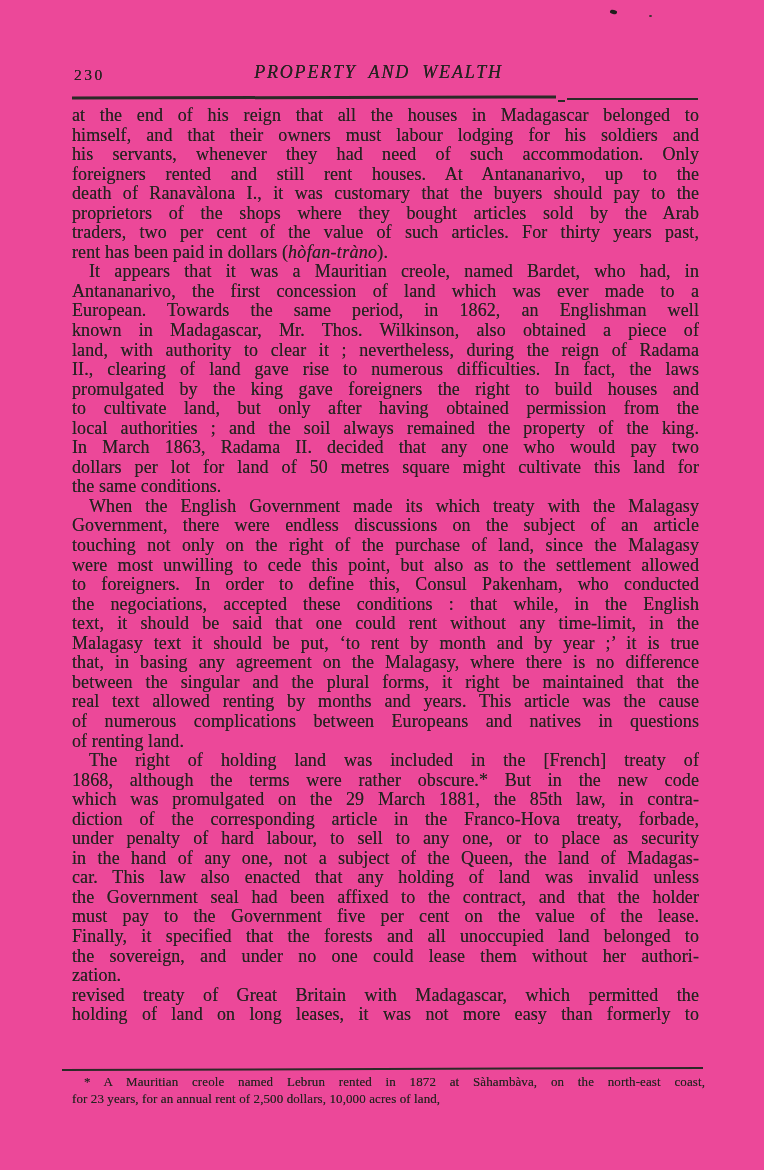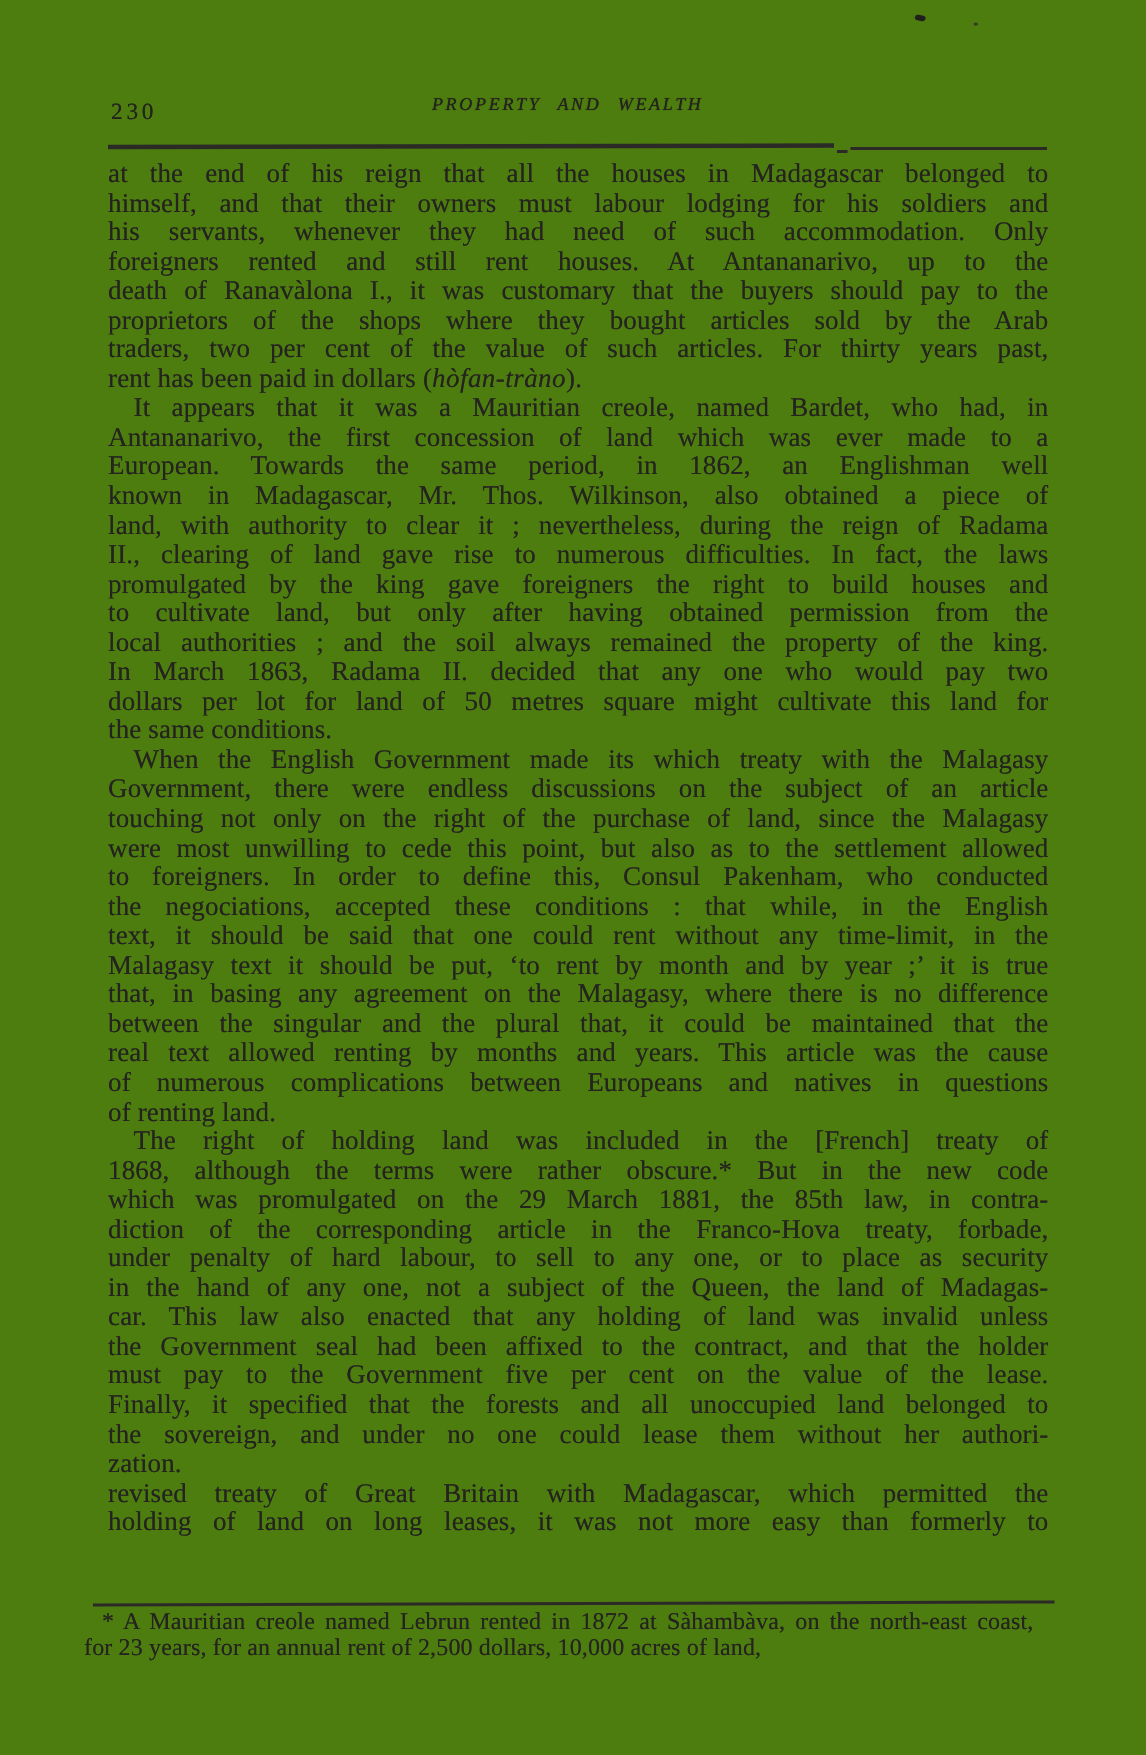--- a/index.html
+++ b/index.html
@@ -1,34 +1,34 @@
 <!DOCTYPE html>
 <html><head>
 <meta charset="utf-8">
 <style>
   html,body{margin:0;padding:0;background:#fcfcfb;}
   .page{
     position:relative;
     width:764px;height:1170px;
-    background:#4d7c0f;
+    background:#ec4899;
     overflow:hidden;
     font-family:"Liberation Serif","DejaVu Serif",serif;
     color:#242320;
   }
   
   .header{position:absolute;top:60px;left:72px;width:627px;height:32px;}
   .pageno{
     position:absolute;left:2px;top:6px;
     font-size:15.5px;letter-spacing:2.5px;
     text-shadow:0 0 .4px rgba(30,29,26,.8);
   }
   .title{
     position:absolute;left:0;right:14px;top:2px;
     text-align:center;font-style:italic;
-    font-size:12px;letter-spacing:1.8px;word-spacing:6px;
+    font-size:18px;letter-spacing:1.8px;word-spacing:6px;
     text-shadow:0 0 .5px rgba(25,24,22,.9);
   }
   
   .rule{position:absolute;background:#2b2a27;}
   .rule-a{top:96px;left:72px;width:484px;height:3px;transform:rotate(-0.12deg);}
   .rule-a-dot{top:100px;left:558px;width:7px;height:2px;}
   .rule-b{top:98px;left:567px;width:131px;height:2px;}
   .rule-foot{top:1068px;left:62px;width:641px;height:2px;transform:rotate(-0.18deg);}
   
   .speck-1{position:absolute;left:610px;top:10px;width:7px;height:4px;background:#201f1c;border-radius:50% 30% 50% 30%;transform:rotate(18deg);}
@@ -42,22 +42,22 @@
   .line{
     text-align:justify;
     text-align-last:justify;
     height:19.55px;overflow:hidden;white-space:nowrap;
   }
   .line.unjust{text-align-last:left;}
   .line.indent{text-indent:17px;}
   .line em{font-style:italic;letter-spacing:.3px;}
   
   .footnote-block{
-    position:absolute;left:56px;top:1074px;width:633px;
-    font-size:16px;line-height:16.9px;letter-spacing:.1px;
+    position:absolute;left:72px;top:1074px;width:633px;
+    font-size:13px;line-height:16.9px;letter-spacing:.1px;
     text-shadow:0 0 .3px rgba(36,35,32,.6);
   }
   .footnote-block .line{height:16.9px;}
   .footnote-block .line.indent{text-indent:12px;}
 </style>
 </head>
 <body>
 
 <div class="page">
 
@@ -101,21 +101,21 @@
       <div>
         <div class="line indent">When the English Government made its which treaty with the Malagasy</div>
         <div class="line">Government, there were endless discussions on the subject of an article</div>
         <div class="line">touching not only on the right of the purchase of land, since the Malagasy</div>
         <div class="line">were most unwilling to cede this point, but also as to the settlement allowed</div>
         <div class="line">to foreigners.  In order to define this, Consul Pakenham, who conducted</div>
         <div class="line">the negociations, accepted these conditions :  that while, in the English</div>
         <div class="line">text, it should be said that one could rent without any time-limit, in the</div>
         <div class="line">Malagasy text it should be put, ‘to rent by month and by year ;’ it is true</div>
         <div class="line">that, in basing any agreement on the Malagasy, where there is no difference</div>
-        <div class="line">between the singular and the plural that, it could be maintained that the</div>
+        <div class="line">between the singular and the plural forms, it right be maintained that the</div>
         <div class="line">real text allowed renting by months and years.  This article was the cause</div>
         <div class="line">of numerous complications between Europeans and natives in questions</div>
         <div class="line unjust">of renting land.</div>
       </div>
       <div>
         <div class="line indent">The right of holding land was included in the [French] treaty of</div>
         <div class="line">1868, although the terms were rather obscure.*  But in the new code</div>
         <div class="line">which was promulgated on the 29 March 1881, the 85th law, in contra-</div>
         <div class="line">diction of the corresponding article in the Franco-Hova treaty, forbade,</div>
         <div class="line">under penalty of hard labour, to sell to any one, or to place as security</div>

